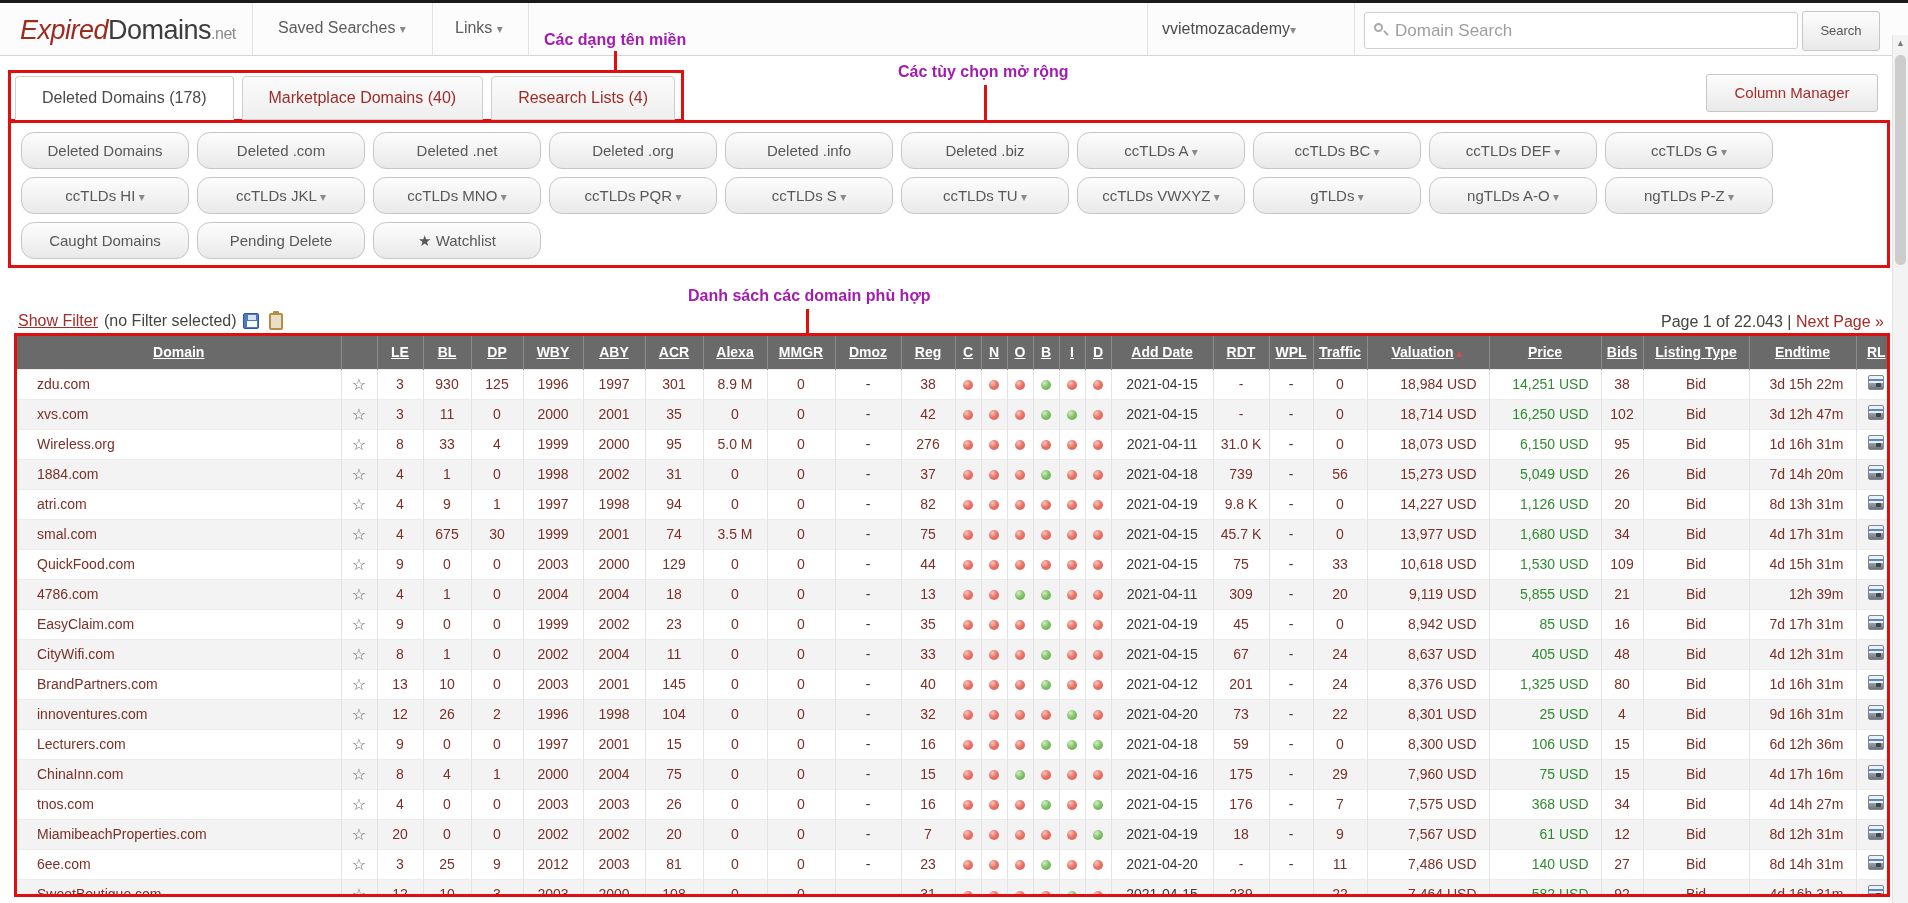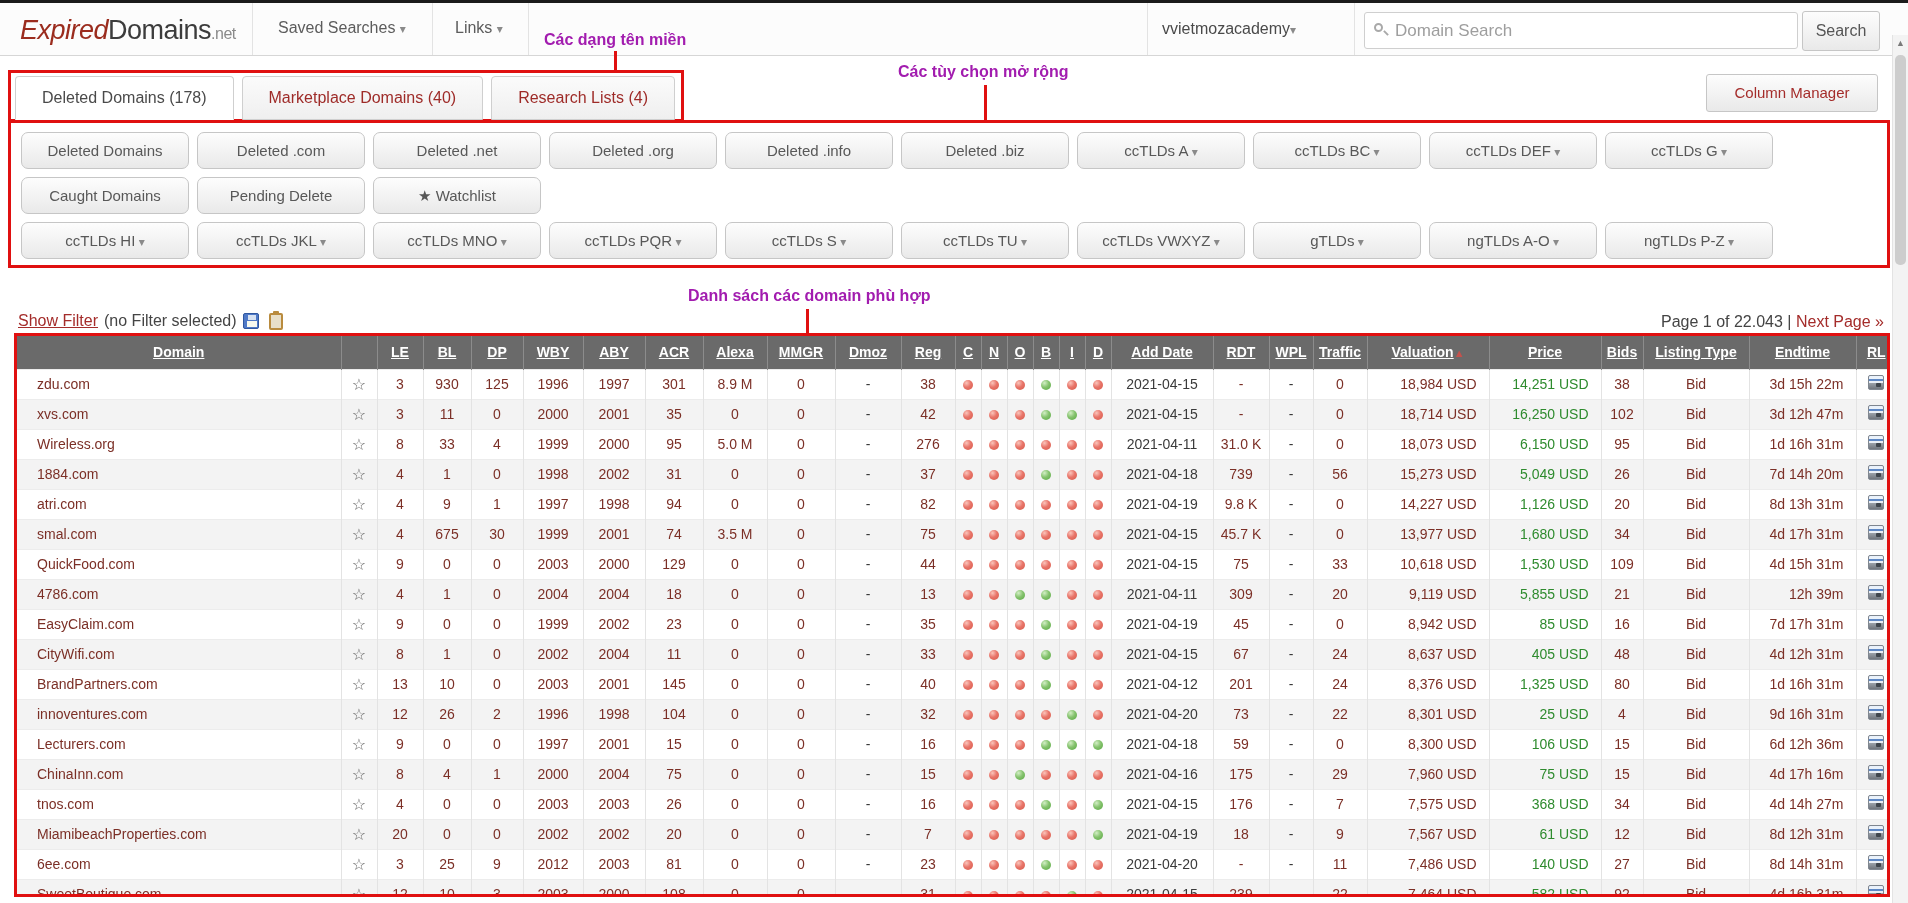--- a/index.html
+++ b/index.html
@@ -17,37 +17,37 @@
   .logo .p3 { font-size:16px; color:#8a8a8a; }
   .navitem { position:absolute; top:16px; font-size:16px; color:#5c5c5c; white-space:nowrap; cursor:pointer; }
   .dd { color:#8a8a8a; font-size:12px; }
   .user-menu { position:absolute; left:1162px; top:17px; font-size:16px; color:#4a4a4a; white-space:nowrap; }
   .search-wrap { position:absolute; left:1364px; top:9px; width:434px; height:37px; background:#fff; border:1px solid #cfcfcf; border-radius:3px; }
   .search-wrap input { position:absolute; left:30px; top:1px; width:396px; height:33px; border:0; outline:none; font-size:17px; color:#444; font-family:"Liberation Sans",sans-serif; background:transparent; }
   .search-wrap input::placeholder { color:#9e9e9e; }
   .mag { position:absolute; left:9px; top:10px; width:9px; height:9px; border:2px solid #a9a9a9; border-radius:50%; }
   .mag::after { content:''; position:absolute; left:7px; top:7px; width:6px; height:2px; background:#a9a9a9; transform:rotate(45deg); }
   .btn { background:linear-gradient(#fdfdfd,#e9e9e9); border:1px solid #c6c6c6; border-radius:3px; color:#555; text-align:center; cursor:pointer; }
-  .search-btn { position:absolute; left:1802px; top:8px; width:78px; height:40px; font-size:16px; line-height:38px; }
+  .search-btn { position:absolute; left:1802px; top:8px; width:78px; height:40px; font-size:13px; line-height:38px; }
 
   
   .ann { position:absolute; color:#a21caf; font-weight:bold; font-size:16px; white-space:nowrap; }
   .conn { position:absolute; width:3px; background:#e01010; }
 
   
   .tabs-wrap { position:absolute; left:8px; top:70px; width:676px; height:52px; border:3px solid #e01010; display:flex; align-items:flex-start; padding:3px 0 0 4px; gap:8px; background:transparent; }
   .tab { height:44px; line-height:42px; padding:0 26px; font-size:16px; background:linear-gradient(#fbfbfb,#efefef); border:1px solid #cfcfcf; border-radius:4px 4px 0 0; white-space:nowrap; cursor:pointer; }
   .tab.active { background:#fff; color:#4a4a4a; border-bottom-color:#fff; }
   .tab.inactive { color:#9e2b28; }
   .column-manager { position:absolute; left:1706px; top:74px; width:172px; height:38px; font-size:15px; line-height:36px; color:#a42c2a; }
 
   
   .filter-box { position:absolute; left:8px; top:120px; width:1882px; height:148px; border:3px solid #e01010; background:#fff; padding:9px 0 0 3px; }
   .frow { display:flex; gap:8px; margin-bottom:8px; padding-left:7px; }
-  .fbtn { width:168px; height:37px; line-height:35px; font-size:15px; background:linear-gradient(#fdfdfd,#e9e9e9); border:1px solid #c6c6c6; border-radius:7px; color:#585858; text-align:center; white-space:nowrap; cursor:pointer; }
+  .fbtn { width:168px; height:37px; line-height:35px; font-size:15px; background:linear-gradient(#fdfdfd,#e9e9e9); border:1px solid #c6c6c6; border-radius:13px; color:#585858; text-align:center; white-space:nowrap; cursor:pointer; }
 
   
   .list-line { position:absolute; left:18px; top:282px; font-size:16px; color:#333; }
   .list-line .b { font-weight:bold; color:#222; }
   .filter-line { position:absolute; left:18px; top:312px; font-size:16px; color:#444; display:flex; align-items:center; gap:6px; }
   .show-filter { color:#a42c2a; text-decoration:underline; cursor:pointer; }
   .pagination { position:absolute; right:24px; top:313px; font-size:16px; color:#444; white-space:nowrap; }
   .next-page { color:#a42c2a; cursor:pointer; }
 
   
@@ -136,35 +136,35 @@
         <div class="fbtn">Deleted .net</div>
         <div class="fbtn">Deleted .org</div>
         <div class="fbtn">Deleted .info</div>
         <div class="fbtn">Deleted .biz</div>
         <div class="fbtn">ccTLDs A<span class="dd"> ▾</span></div>
         <div class="fbtn">ccTLDs BC<span class="dd"> ▾</span></div>
         <div class="fbtn">ccTLDs DEF<span class="dd"> ▾</span></div>
         <div class="fbtn">ccTLDs G<span class="dd"> ▾</span></div>
       </div>
     <div class="frow">
-        <div class="fbtn">Caught Domains</div>
-        <div class="fbtn">Pending Delete</div>
-        <div class="fbtn">★ Watchlist</div>
-      </div>
-    <div class="frow">
         <div class="fbtn">ccTLDs HI<span class="dd"> ▾</span></div>
         <div class="fbtn">ccTLDs JKL<span class="dd"> ▾</span></div>
         <div class="fbtn">ccTLDs MNO<span class="dd"> ▾</span></div>
         <div class="fbtn">ccTLDs PQR<span class="dd"> ▾</span></div>
         <div class="fbtn">ccTLDs S<span class="dd"> ▾</span></div>
         <div class="fbtn">ccTLDs TU<span class="dd"> ▾</span></div>
         <div class="fbtn">ccTLDs VWXYZ<span class="dd"> ▾</span></div>
         <div class="fbtn">gTLDs<span class="dd"> ▾</span></div>
         <div class="fbtn">ngTLDs A-O<span class="dd"> ▾</span></div>
         <div class="fbtn">ngTLDs P-Z<span class="dd"> ▾</span></div>
+      </div>
+    <div class="frow">
+        <div class="fbtn">Caught Domains</div>
+        <div class="fbtn">Pending Delete</div>
+        <div class="fbtn">★ Watchlist</div>
       </div>
   </div>
 
 
   <div class="ann" style="left:688px; top:287px;">Danh sách các domain phù hợp</div>
   <div class="conn" style="left:806px; top:309px; height:24px;"></div>
 
   <div class="filter-line">
     <span class="show-filter">Show Filter</span>
     <span>(no Filter selected)</span>

